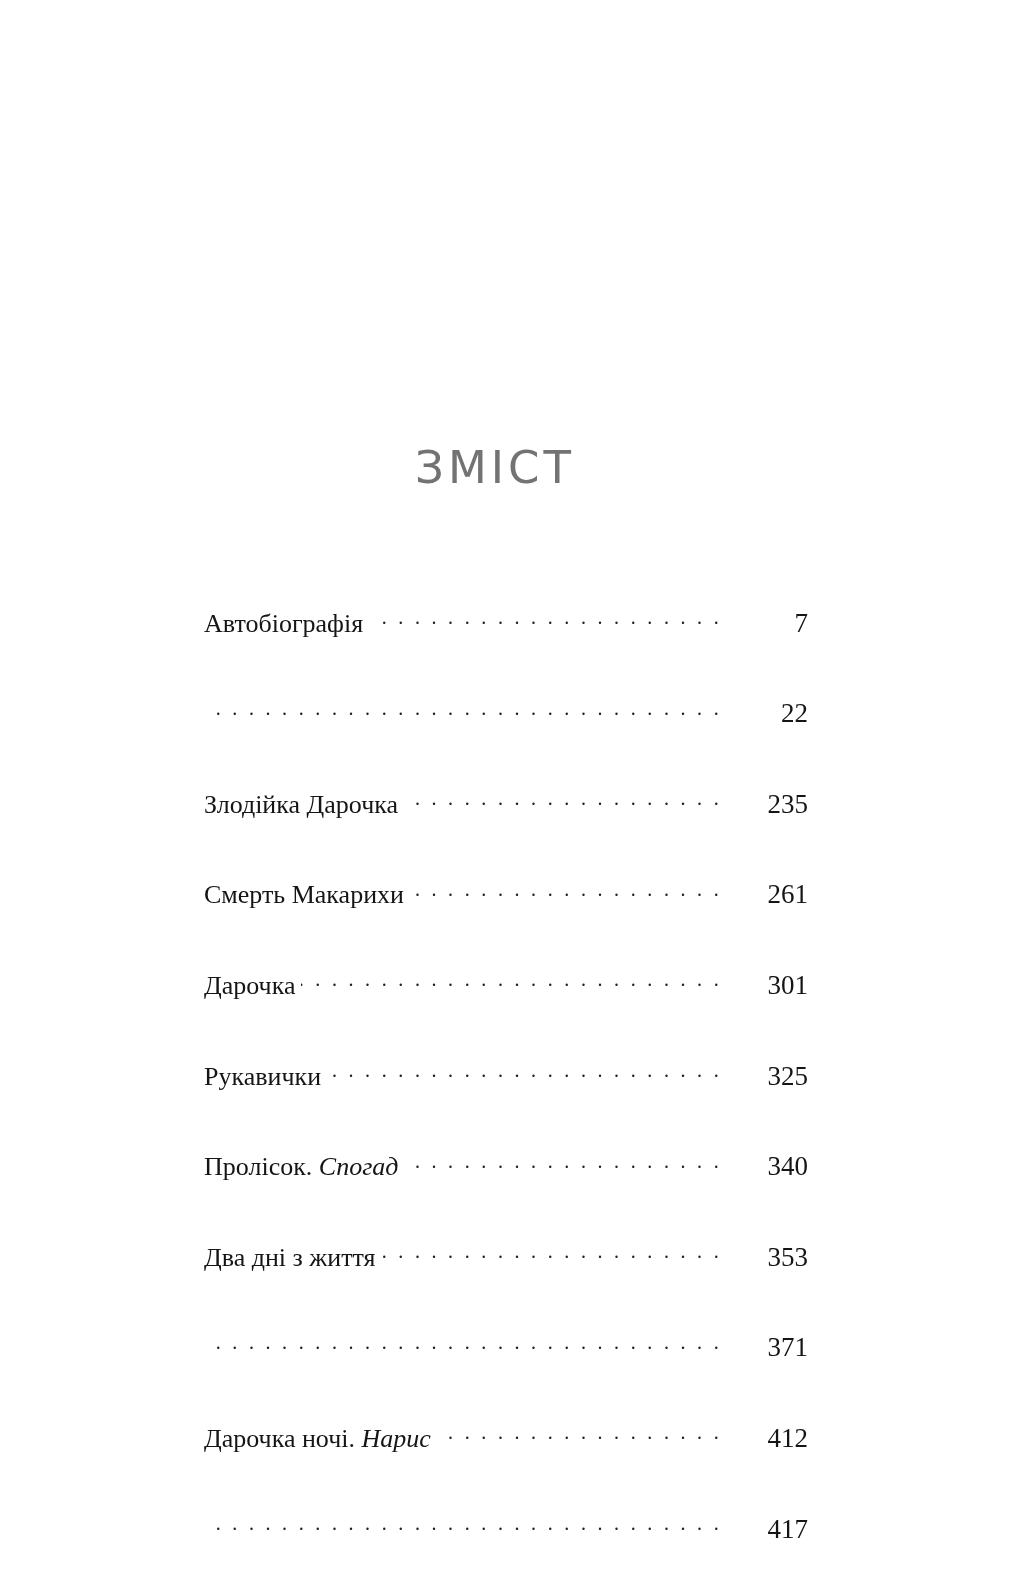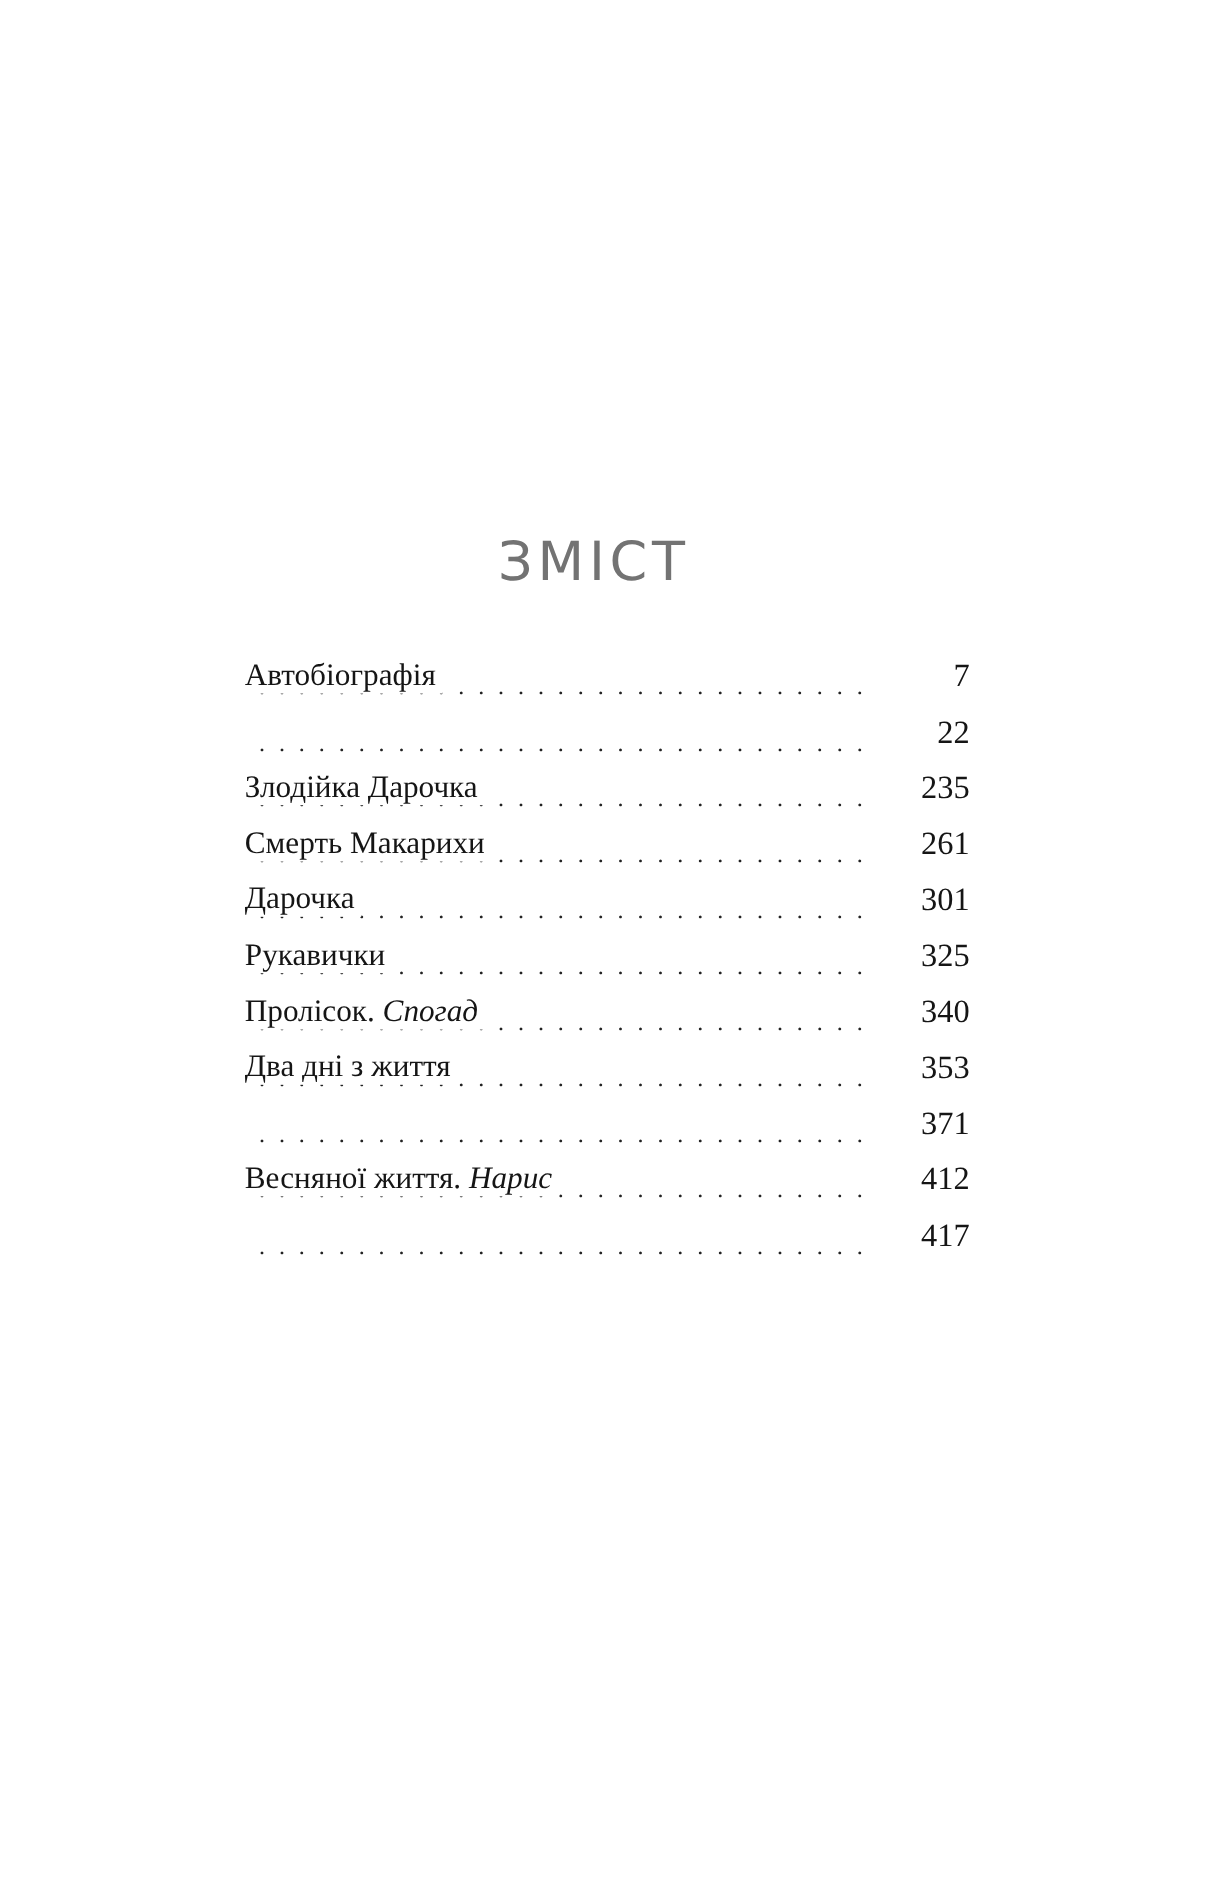--- a/index.html
+++ b/index.html
@@ -30,25 +30,26 @@
     .toc {
       position: absolute;
       top: 548px;
       left: 204px;
       width: 604px;
     }
     .toc-row {
       position: relative;
       height: 46.6px;
       display: flex;
-      align-items: flex-start;
+      align-items: flex-end;
       font-family: "Liberation Serif", "DejaVu Serif", serif;
       font-size: 26px;
       color: #151515;
       white-space: nowrap;
+      margin-top: 44px;
     }
     .toc-row .title {
       flex: 0 0 auto;
       padding-right: 6px;
       background: #fff;
       position: relative;
       z-index: 2;
     }
     .toc-row .subtitle {
       font-style: italic;
@@ -119,21 +120,21 @@
   <div class="toc-row">
     <span class="title"><span>Два дні з життя</span> <span class="subtitle"></span></span>
     <span class="leader">. . . . . . . . . . . . . . . . . . . . . . . . . . . . . . . . . . . . . . . . . . . . . . . . . . . . . .</span>
     <span class="page">353</span>
   </div>
   <div class="toc-row">
     <span class="leader">. . . . . . . . . . . . . . . . . . . . . . . . . . . . . . . . . . . . . . . . . . . . . . . . . . . . . .</span>
     <span class="page">371</span>
   </div>
   <div class="toc-row">
-    <span class="title"><span>Весняної життя.</span> <span class="subtitle">Нарис</span></span>
+    <span class="title"><span>Дарочка ночі.</span> <span class="subtitle">Нарис</span></span>
     <span class="leader">. . . . . . . . . . . . . . . . . . . . . . . . . . . . . . . . . . . . . . . . . . . . . . . . . . . . . .</span>
     <span class="page">412</span>
   </div>
   <div class="toc-row">
     <span class="leader">. . . . . . . . . . . . . . . . . . . . . . . . . . . . . . . . . . . . . . . . . . . . . . . . . . . . . .</span>
     <span class="page">417</span>
   </div>
 </div>
 
 </body></html>

